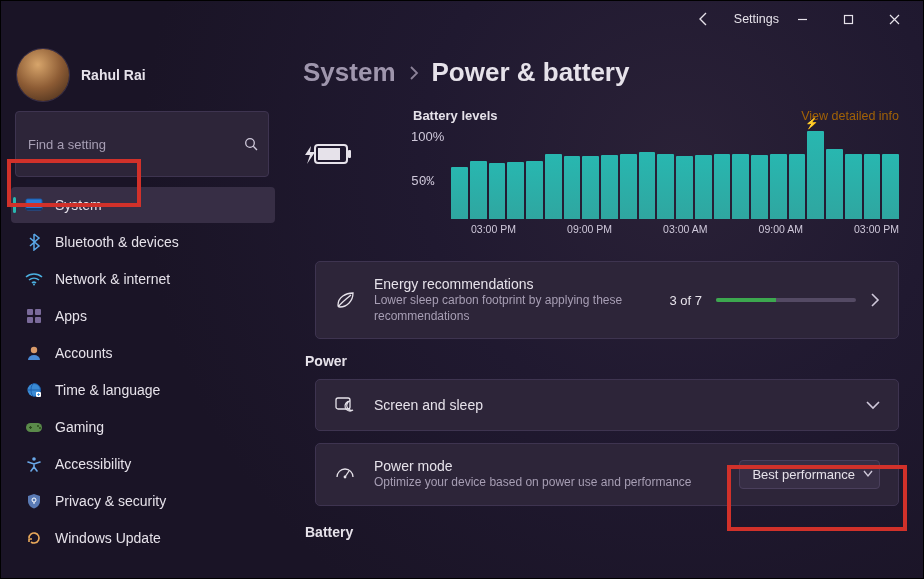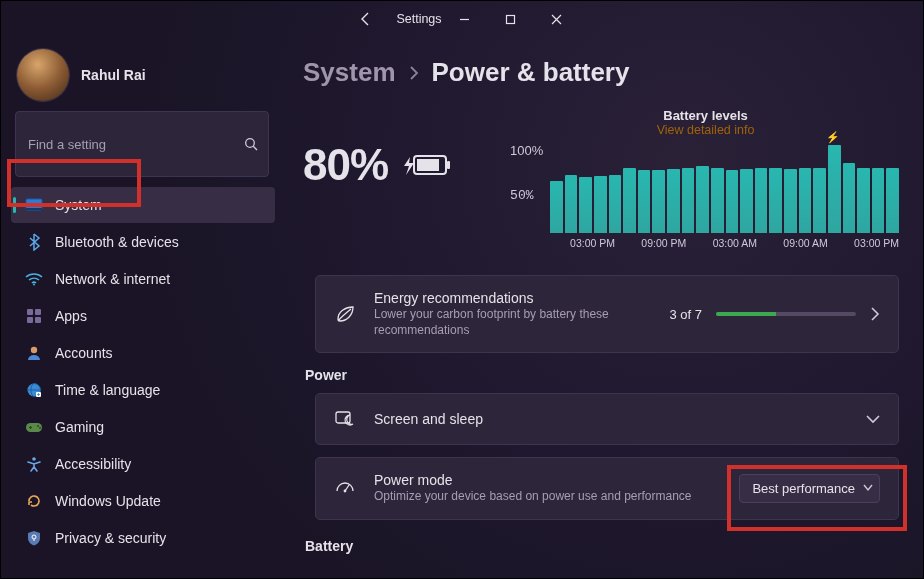--- a/index.html
+++ b/index.html
@@ -19,21 +19,21 @@
   }
   html,body{margin:0;padding:0;background:#000;}
   body{
     font-family:"Segoe UI",Arial,sans-serif;
     width:924px;height:579px;
     background:radial-gradient(circle at 680px 160px,#2a2137 0,#201930 260px,#1a1426 540px);
     color:var(--text);
     position:relative;overflow:hidden;border:1px solid #000;box-sizing:border-box;
   }
   .titlebar{
-    height:36px;display:flex;align-items:center;justify-content:center;
+    height:36px;display:flex;align-items:center;justify-content:flex-end;
     padding:0 6px 0 0;
   }
   .titlebar-left{display:flex;align-items:center;gap:18px;padding-left:16px;}
   .back-arrow{width:24px;height:24px;display:flex;align-items:center;justify-content:center;cursor:default;}
   .titlebar-title{font-size:12.5px;color:var(--text);}
   .winbtns{display:flex;}
   .winbtn{width:46px;height:32px;display:flex;align-items:center;justify-content:center;}
   .app{display:flex;height:calc(100% - 36px);}
   .sidebar{width:280px;flex:0 0 280px;display:flex;flex-direction:column;padding:8px 6px 8px 10px;box-sizing:border-box;}
   .profile{display:flex;align-items:center;gap:12px;padding:4px 6px 6px 6px;}
@@ -61,21 +61,21 @@
   .box-red{position:absolute;border:4px solid var(--red);pointer-events:none;}
   .main{flex:1;padding:12px 24px 0 22px;overflow:hidden;}
   .breadcrumb{display:flex;align-items:center;gap:12px;margin:8px 0 20px 0;}
   .bc-a{font-size:26px;font-weight:600;color:#9f96ad;}
   .bc-chev{color:#8c8298;}
   .bc-b{font-size:26px;font-weight:600;}
   .battery-row{display:flex;gap:60px;align-items:flex-start;margin-bottom:26px;}
   .battery-big{display:flex;align-items:center;gap:14px;padding-top:32px;}
   .battery-pct{font-size:44px;font-weight:600;letter-spacing:-1px;}
   .chart-block{flex:1;}
-  .chart-head{display:flex;justify-content:space-between;align-items:center;font-size:13px;margin-bottom:6px;flex-direction:column;}
+  .chart-head{display:flex;justify-content:space-between;align-items:center;font-size:13px;margin-bottom:6px;}
   .chart-title{font-weight:600;}
   .chart-link{color:#a16207;font-size:12.5px;}
   .chart{
     position:relative;height:90px;margin-top:4px;margin-bottom:4px;
   }
   .y-labels{position:absolute;left:-2px;top:0;bottom:4px;width:34px;font-size:13px;color:#cfc8da;}
   .y100{position:absolute;top:0;}
   .y50{position:absolute;top:45px;font-family:Liberation Mono, monospace;}
   .bars{position:absolute;left:38px;right:0;bottom:0;top:0;display:flex;align-items:flex-end;gap:2px;}
   .bar{flex:1;background:linear-gradient(180deg,var(--teal) 0,var(--teal2) 100%);border-radius:1px 1px 0 0;}
@@ -222,56 +222,55 @@
           <span class="nav-icon">
             <svg width="16" height="16" viewBox="0 0 16 16">
               <circle cx="8" cy="3" r="1.8" fill="#6aa8e8"></circle>
               <path d="M2 6 L8 8 L14 6 M8 8 L8 11 L5 15 M8 11 L11 15" stroke="#6aa8e8" stroke-width="1.6" fill="none" stroke-linecap="round"></path>
             </svg>
           </span>
           <span>Accessibility</span>
         </div>
         <div class="nav-item">
           <span class="nav-icon">
-            <svg width="16" height="16" viewBox="0 0 16 16">
-              <path d="M3 8 a5 5 0 1 1 2 4" stroke="#e8a85a" stroke-width="1.6" fill="none"></path>
-              <path d="M3 12 l0 -3 l3 0" stroke="#e8a85a" stroke-width="1.6" fill="none"></path>
-            </svg>
-          </span>
-          <span>Windows Update</span>
-        </div>
-        <div class="nav-item">
-          <span class="nav-icon">
             <svg width="14" height="16" viewBox="0 0 14 16">
               <path d="M7 1 L13 3 L13 8 C13 12 10 14.5 7 15.5 C4 14.5 1 12 1 8 L1 3 Z" fill="#5a7ab4"></path>
               <circle cx="7" cy="7" r="2" fill="none" stroke="#fff" stroke-width="1"></circle>
               <line x1="7" y1="9" x2="7" y2="11" stroke="#fff" stroke-width="1"></line>
             </svg>
           </span>
           <span>Privacy &amp; security</span>
+        </div>
+        <div class="nav-item">
+          <span class="nav-icon">
+            <svg width="16" height="16" viewBox="0 0 16 16">
+              <path d="M3 8 a5 5 0 1 1 2 4" stroke="#e8a85a" stroke-width="1.6" fill="none"></path>
+              <path d="M3 12 l0 -3 l3 0" stroke="#e8a85a" stroke-width="1.6" fill="none"></path>
+            </svg>
+          </span>
+          <span>Windows Update</span>
         </div>
       </div>
 
     <div class="box-red" style="left:6px;top:158px;width:126px;height:40px;"></div>
   </div>
 
   <div class="main">
     <div class="breadcrumb">
       <span class="bc-a">System</span>
       <span class="bc-chev">
           <svg width="12" height="14" viewBox="0 0 12 14">
             <path d="M3 1 L9 7 L3 13" stroke="#8c8298" stroke-width="1.8" fill="none"></path>
           </svg>
         </span>
       <span class="bc-b">Power &amp; battery</span>
     </div>
 
     <div class="battery-row">
       <div class="battery-big">
-        <span class="battery-pct">80%</span>
         <span>
           <svg width="50" height="28" viewBox="0 0 50 28">
             <rect x="12" y="5" width="32" height="18" rx="3" stroke="#e6e2ea" stroke-width="2" fill="none"></rect>
             <rect x="45" y="10" width="3" height="8" rx="1" fill="#e6e2ea"></rect>
             <rect x="15" y="8" width="22" height="12" fill="#e6e2ea"></rect>
             <path d="M8 6 L2 15 L7 15 L4 24 L12 12 L7 12 Z" fill="#e6e2ea"></path>
           </svg>
         </span>
       </div>
       <div class="chart-block">
@@ -324,21 +323,21 @@
     </div>
 
     <div class="card">
       <div class="card-icon">
         <svg width="22" height="22" viewBox="0 0 22 22">
             <path d="M4 16 C4 8 12 4 19 4 C19 12 13 18 6 18 C5 18 4 17 4 16 Z M4 18 C7 14 12 10 17 6" stroke="#e6e2ea" stroke-width="1.3" fill="none"></path>
           </svg>
       </div>
       <div class="card-body">
         <div class="card-title">Energy recommendations</div>
-        <div class="card-sub">Lower your carbon footprint by battery these recommendations</div>
+        <div class="card-sub">Lower sleep carbon footprint by applying these recommendations</div>
       </div>
       <div class="card-right">
         <span style="font-size:13px;">3 of 7</span>
         <div class="progress">
             <div class="progress-fill" id="prog" style="width: 43%;"></div>
           </div>
         <span class="chev-r">
             <svg width="10" height="14" viewBox="0 0 10 14">
               <path d="M2 1 L8 7 L2 13" stroke="#cfc8da" stroke-width="1.6" fill="none"></path>
             </svg>

